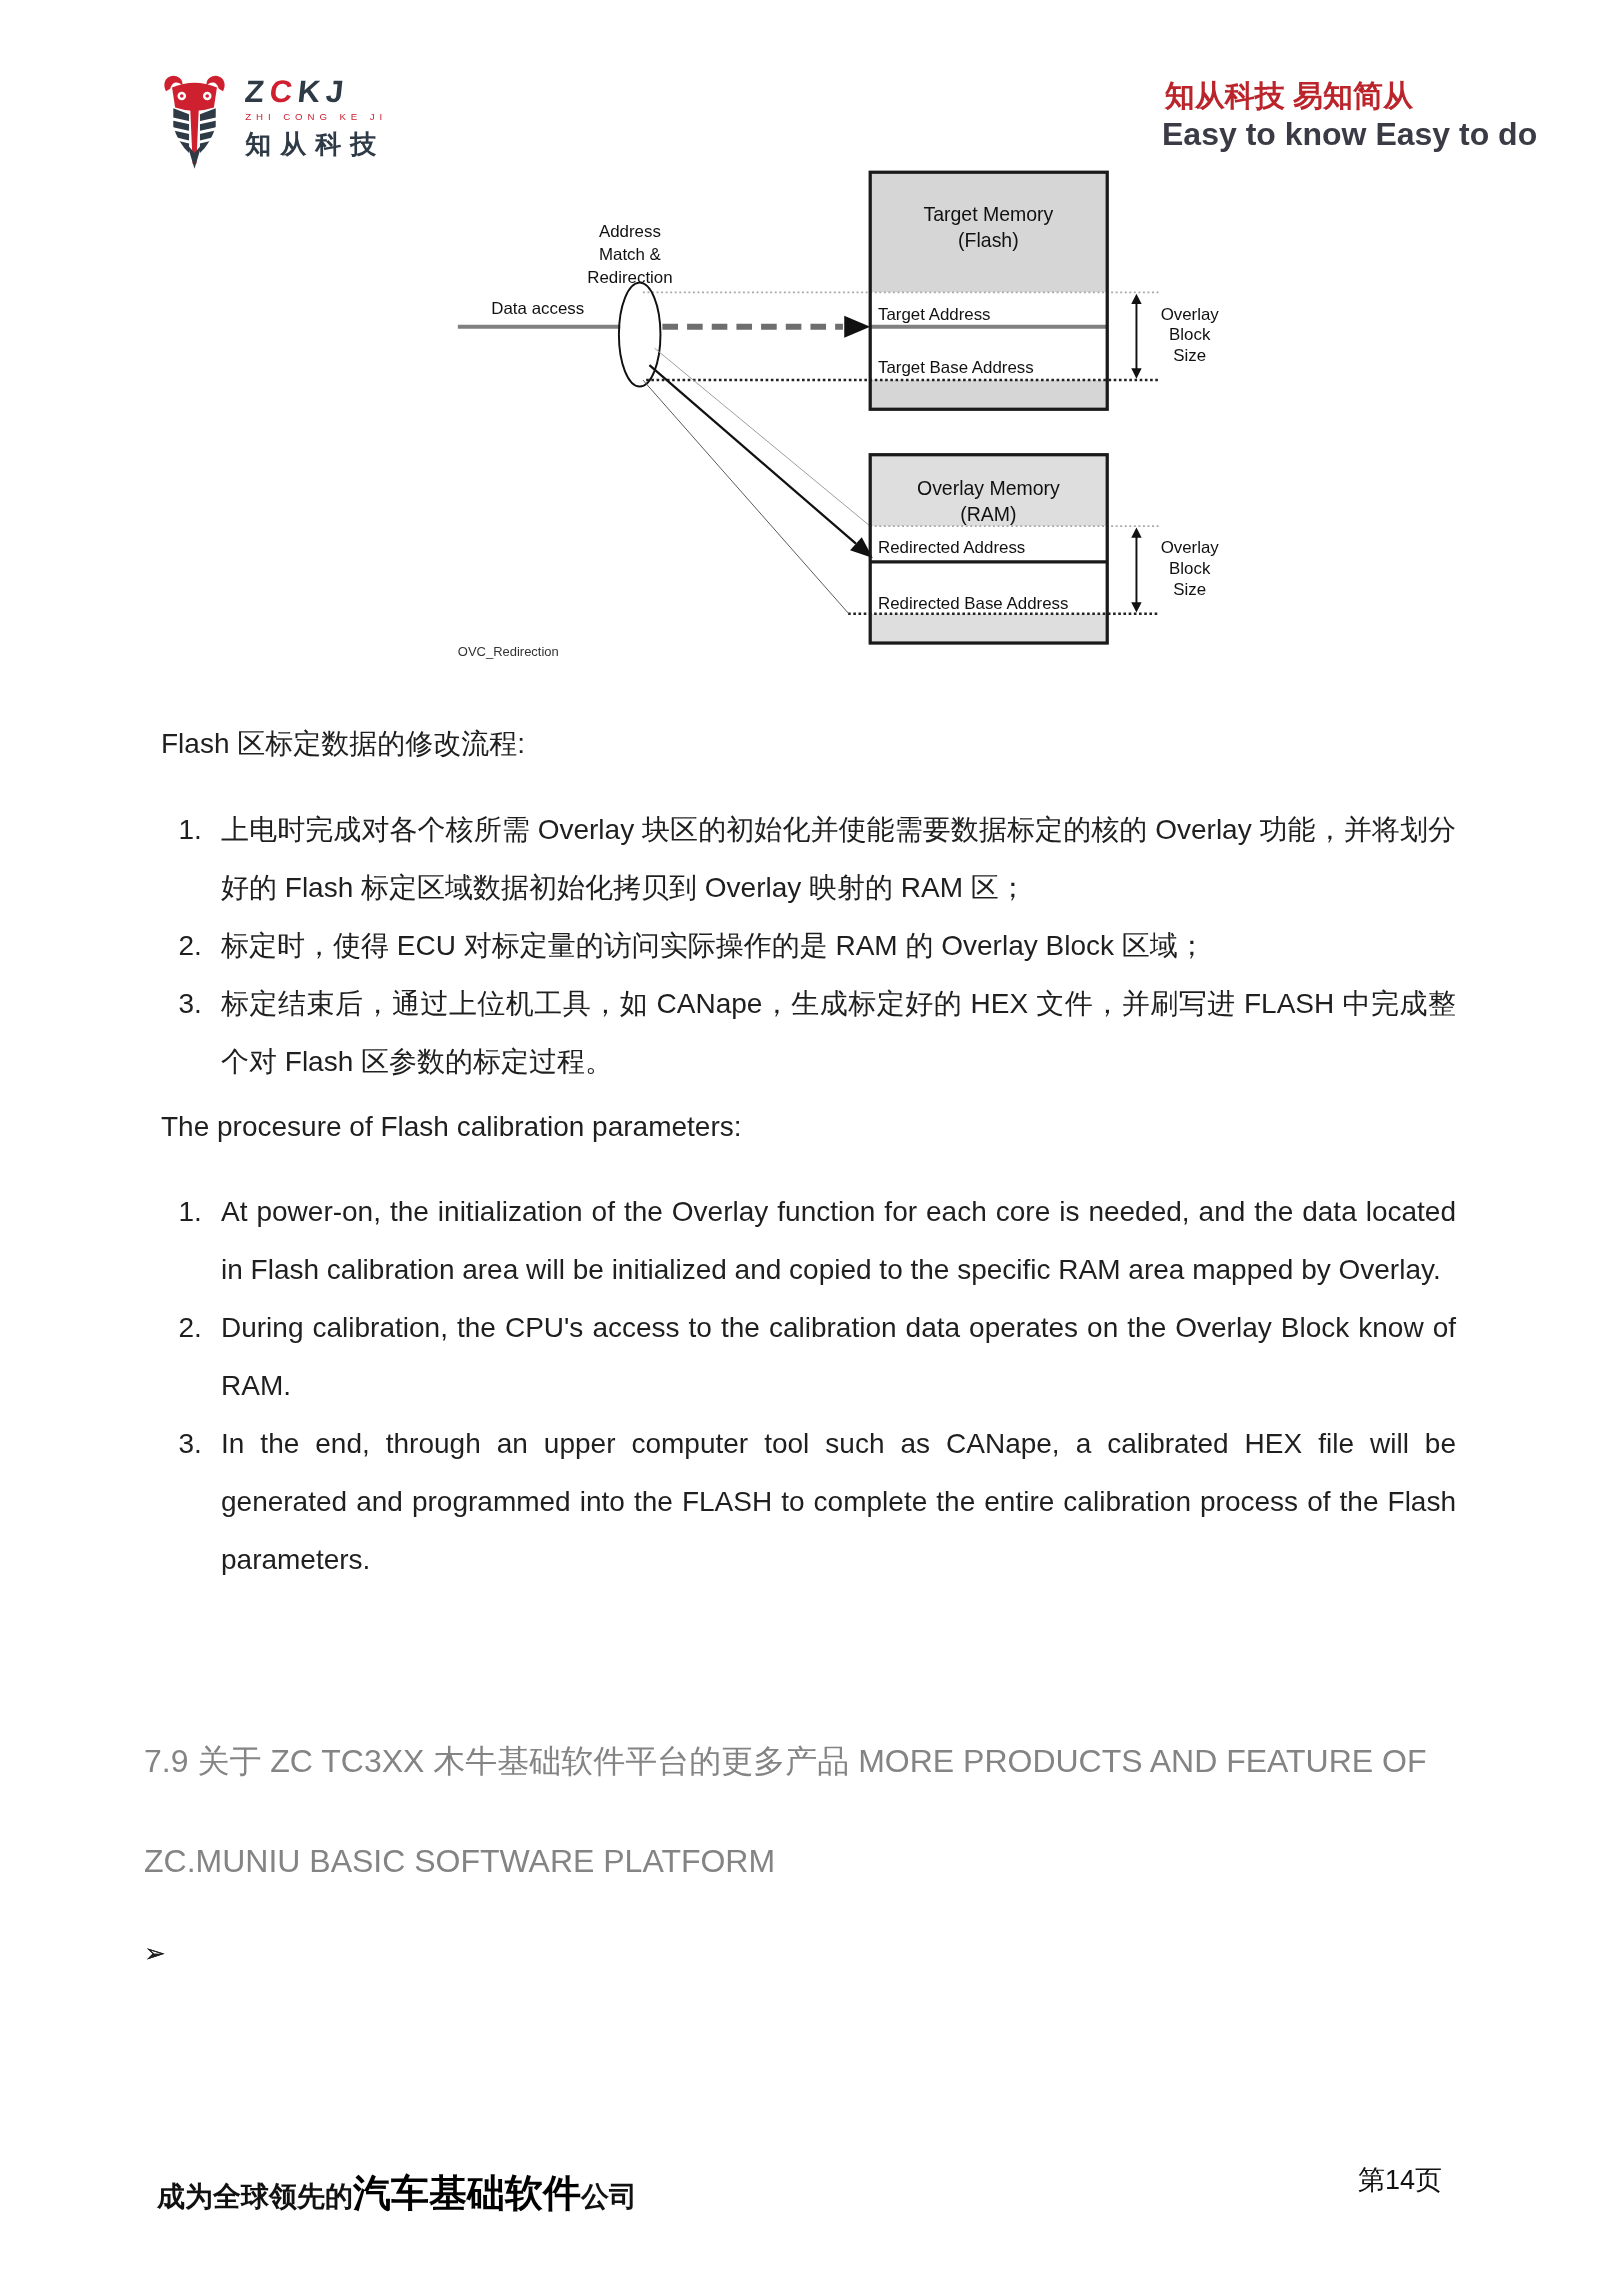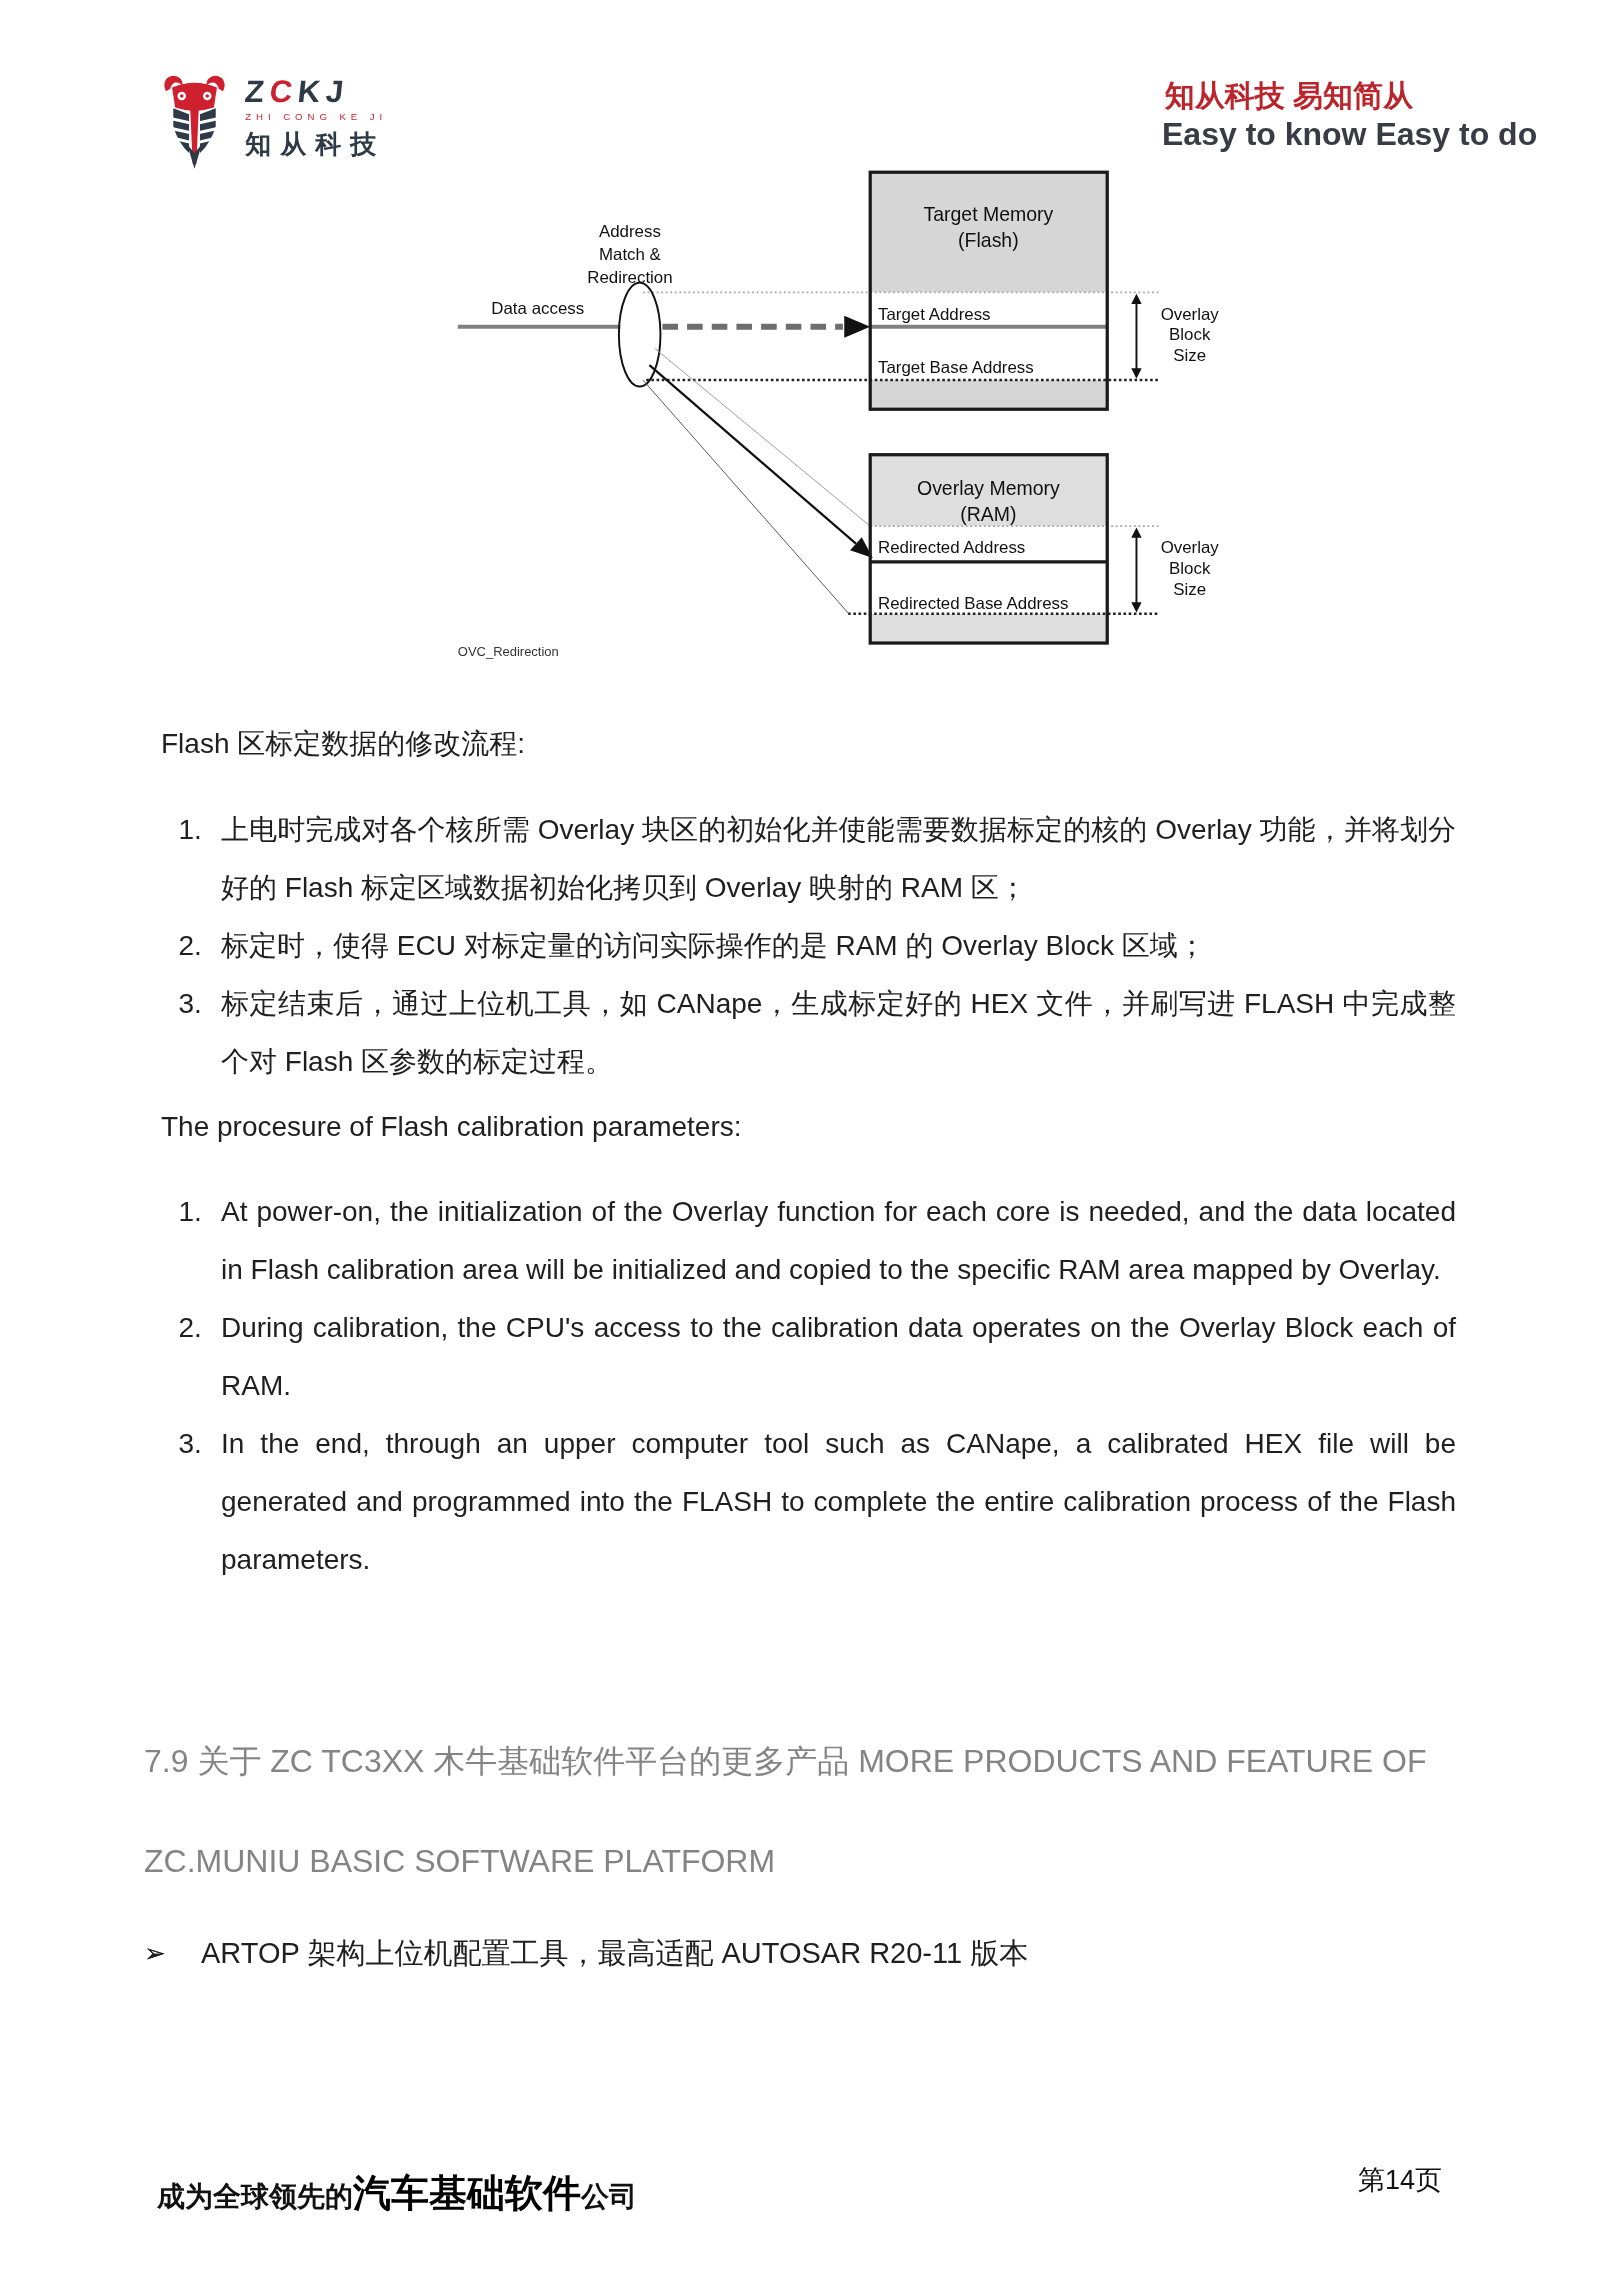--- a/index.html
+++ b/index.html
@@ -186,40 +186,39 @@
 
   <p class="abs bodytext en-intro" style="margin:0">The procesure of Flash calibration parameters:</p>
 
   <ol class="abs bodytext steps steps-en">
     <li>
       <span class="num">1.</span>
       <span class="txt">At power-on, the initialization of the Overlay function for each core is needed, and the data located in Flash calibration area will be initialized and copied to the specific RAM area mapped by Overlay.</span>
     </li>
     <li>
       <span class="num">2.</span>
-      <span class="txt">During calibration, the CPU's access to the calibration data operates on the Overlay Block each of RAM.</span>
+      <span class="txt">During calibration, the CPU's access to the calibration data operates on the Overlay Block know of RAM.</span>
     </li>
     <li>
       <span class="num">3.</span>
       <span class="txt">In the end, through an upper computer tool such as CANape, a calibrated HEX file will be generated and programmed into the FLASH to complete the entire calibration process of the Flash parameters.</span>
     </li>
   </ol>
 
   <h2 class="abs section-heading" style="margin:0;font-weight:400">
     <div>7.9 关于 ZC TC3XX 木牛基础软件平台的更多产品 MORE PRODUCTS AND FEATURE OF</div>
     <div>ZC.MUNIU BASIC SOFTWARE PLATFORM</div>
   </h2>
 
   <ul class="abs bullets">
     <li>
       <span class="marker">➢</span>
     </li>
     <li>
       <span class="marker">➢</span>
-      <span>ARTOP 架构上位机配置工具，最高适配 AUTOSAR R20-11 版本</span>
     </li>
   </ul>
 
   <div class="abs slogan">
     <span class="black">成为全球领先的</span><span class="red">汽车基础软件</span><span class="black">公司</span>
   </div>
   <div class="abs page-label">第14页</div>
 
 </div>
 

